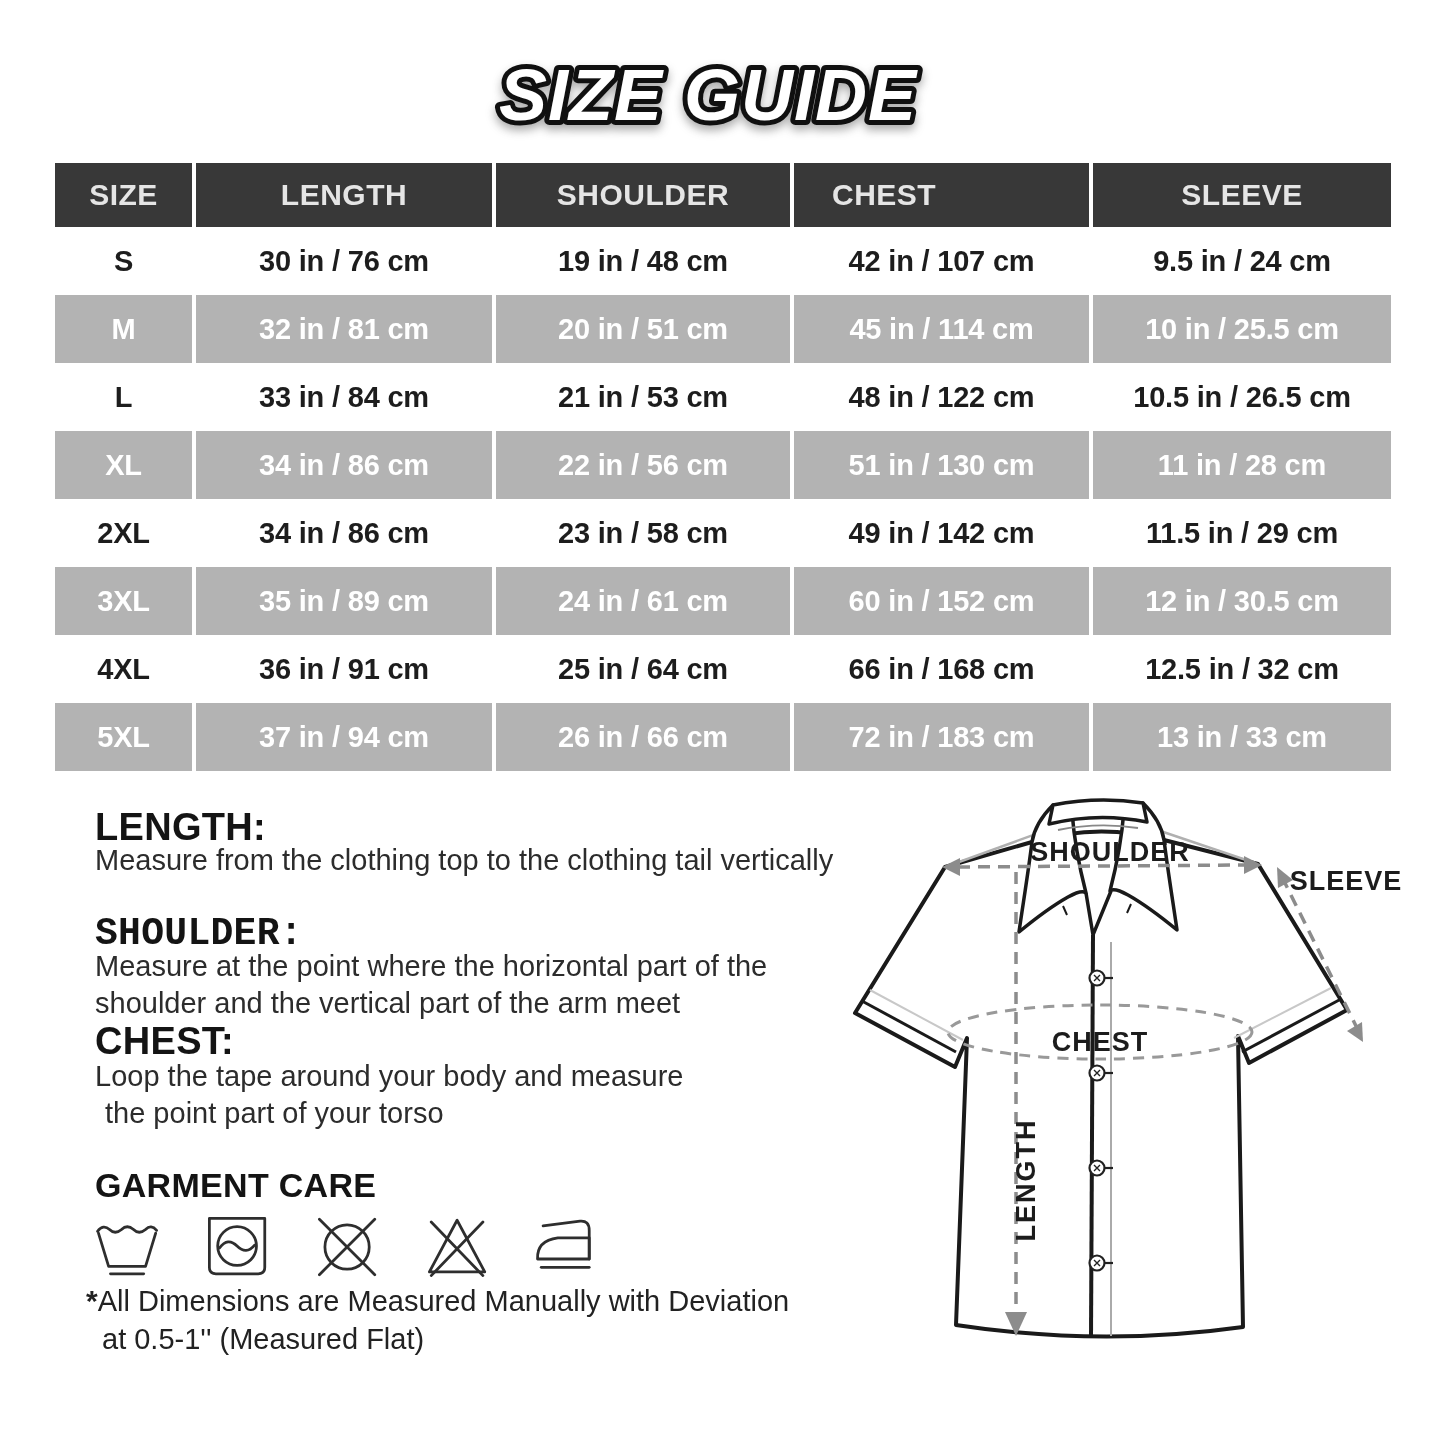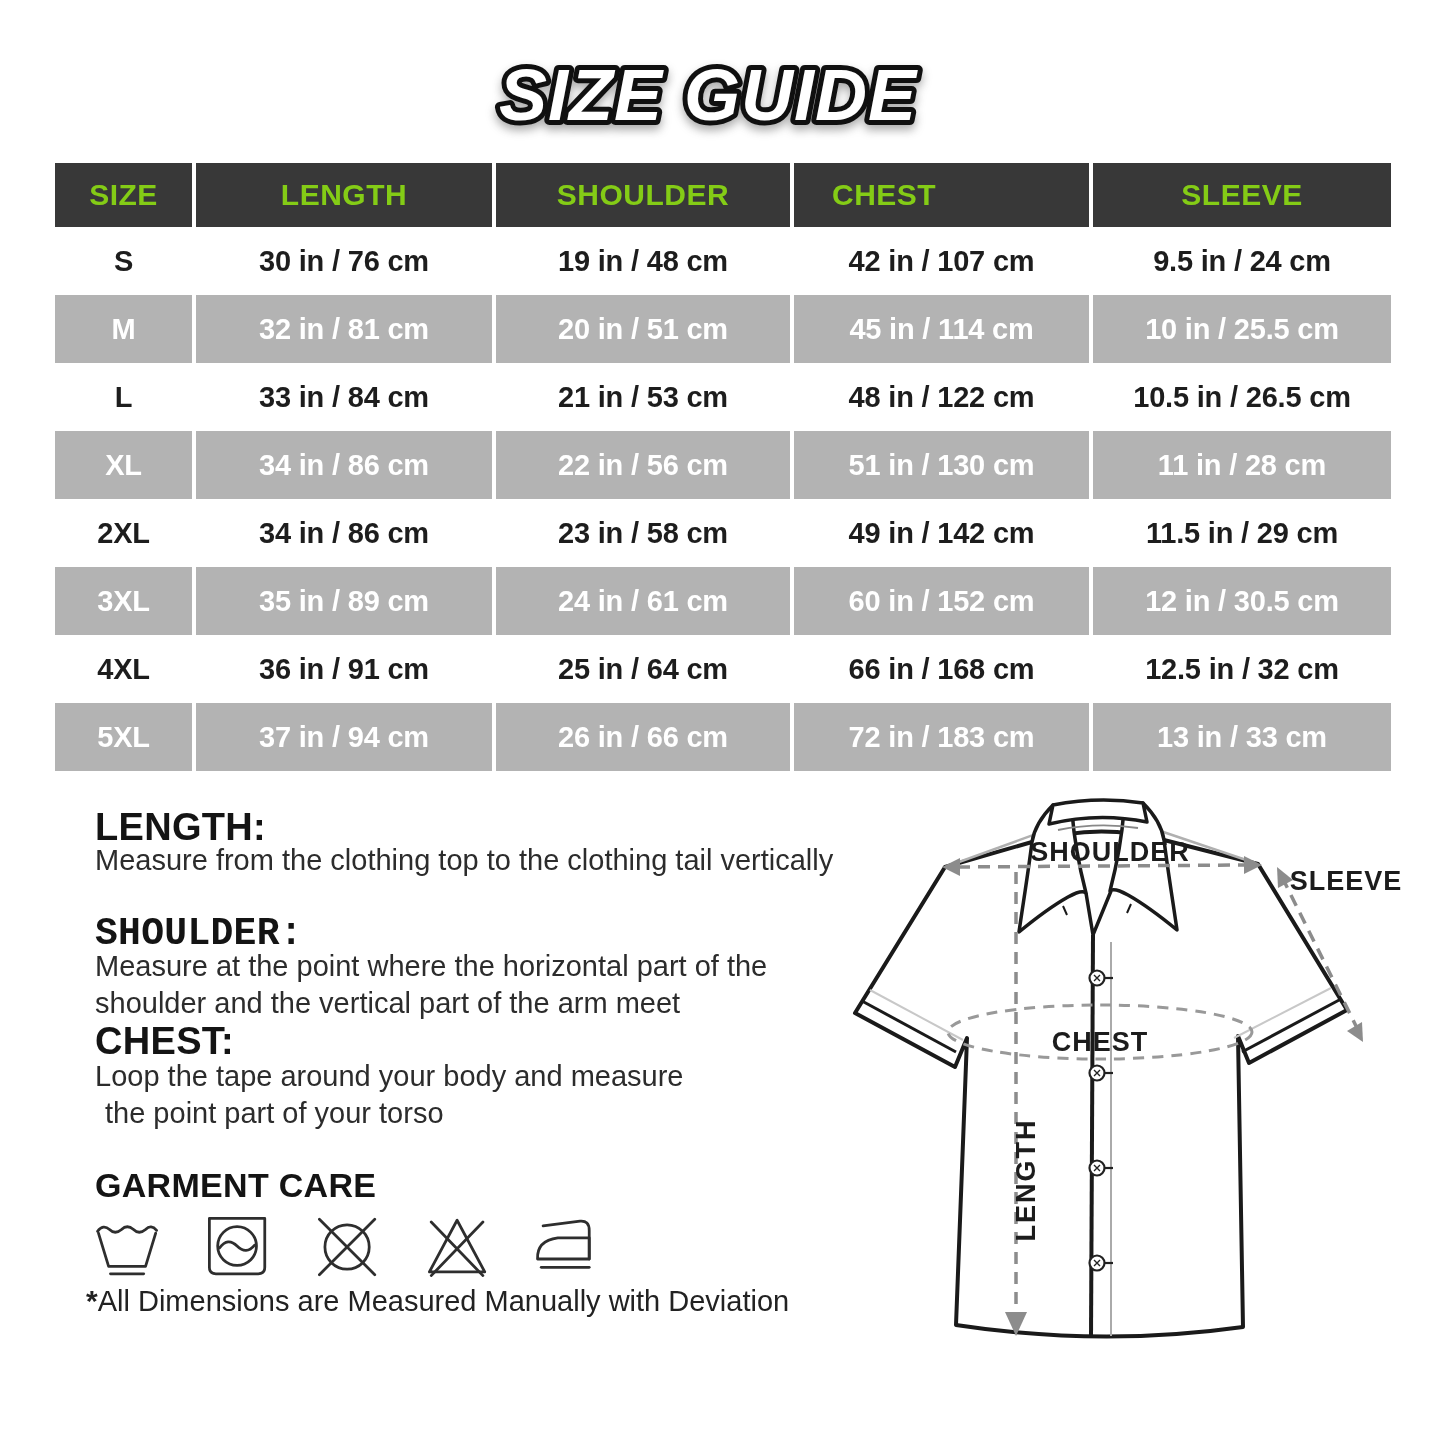--- a/index.html
+++ b/index.html
@@ -13,21 +13,21 @@
     font-weight:bold;font-style:italic;
   }
 
   
   .tbl{position:absolute;left:55px;top:163px;display:grid;
        grid-template-columns:137px 296px 294px 295px 298px;
        grid-template-rows:64px repeat(8,68px);
        column-gap:4px;}
   .cell{display:flex;align-items:center;justify-content:center;
         font-weight:bold;font-size:29px;color:#1d1d1d;letter-spacing:-.2px;}
-  .hd{background:#383838;color:#84cc16;font-size:30px;letter-spacing:.5px;}
+  .hd{background:#383838;color:#e5e5e5;font-size:30px;letter-spacing:.5px;}
   .hd.chest{justify-content:flex-start;padding-left:38px;}
   .gray{background:#b3b3b3;color:#ffffff;}
 
   
   .abs{position:absolute;}
   .def-h{font-size:38px;font-weight:bold;color:#141414;letter-spacing:.3px;}
   .def-p{font-size:29px;color:#2c2c2c;}
 
   
   .care-icons{position:absolute;left:92px;top:1208px;display:flex;gap:38px;align-items:flex-start;}
@@ -143,20 +143,21 @@
     </svg>
     <svg width="72" height="78" viewBox="0 0 78 78">
       <path d="M 12,16 L 52,11 Q 62,10 62,21 L 62,52"></path>
       <path d="M 6,52 Q 5,32 28,29 L 62,29 L 62,52 Z"></path>
       <path d="M 10,61 L 62,61"></path>
     </svg>
   </div>
 
   <div class="footnote">
     <span class="star">*</span><span>All Dimensions are Measured Manually with Deviation</span><br>
+    <span class="indent">at 0.5-1''  (Measured Flat)</span>
   </div>
 
   <svg class="shirt" width="615" height="665" viewBox="0 0 615 665">
 
     <path d="M 202,62 L 115,87 L 25,233 L 125,287 L 137,258 L 126,545
              Q 270,567 413,547 L 408,256 L 419,283 L 517,230 L 428,84 L 334,60
              Q 268,42 202,62 Z" fill="#ffffff" stroke="#1a1a1a" stroke-width="4" stroke-linejoin="round"></path>
 
     <path d="M 40,210 L 133,260" stroke="#c8c8c8" stroke-width="2" fill="none"></path>
     <path d="M 404,258 L 501,208" stroke="#c8c8c8" stroke-width="2" fill="none"></path>

